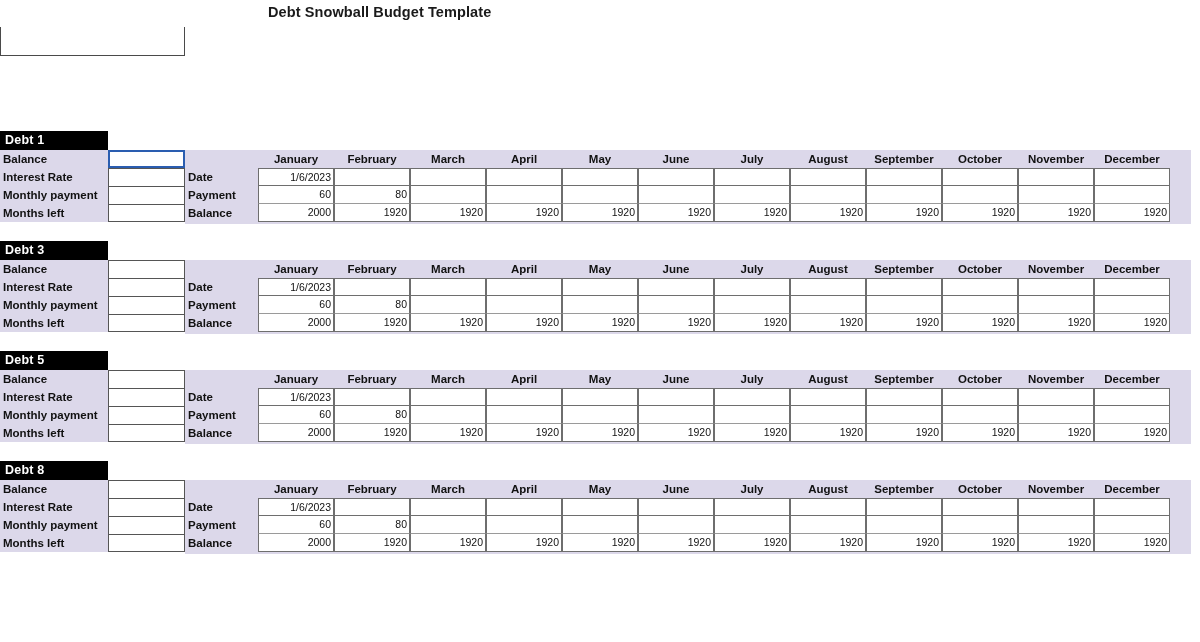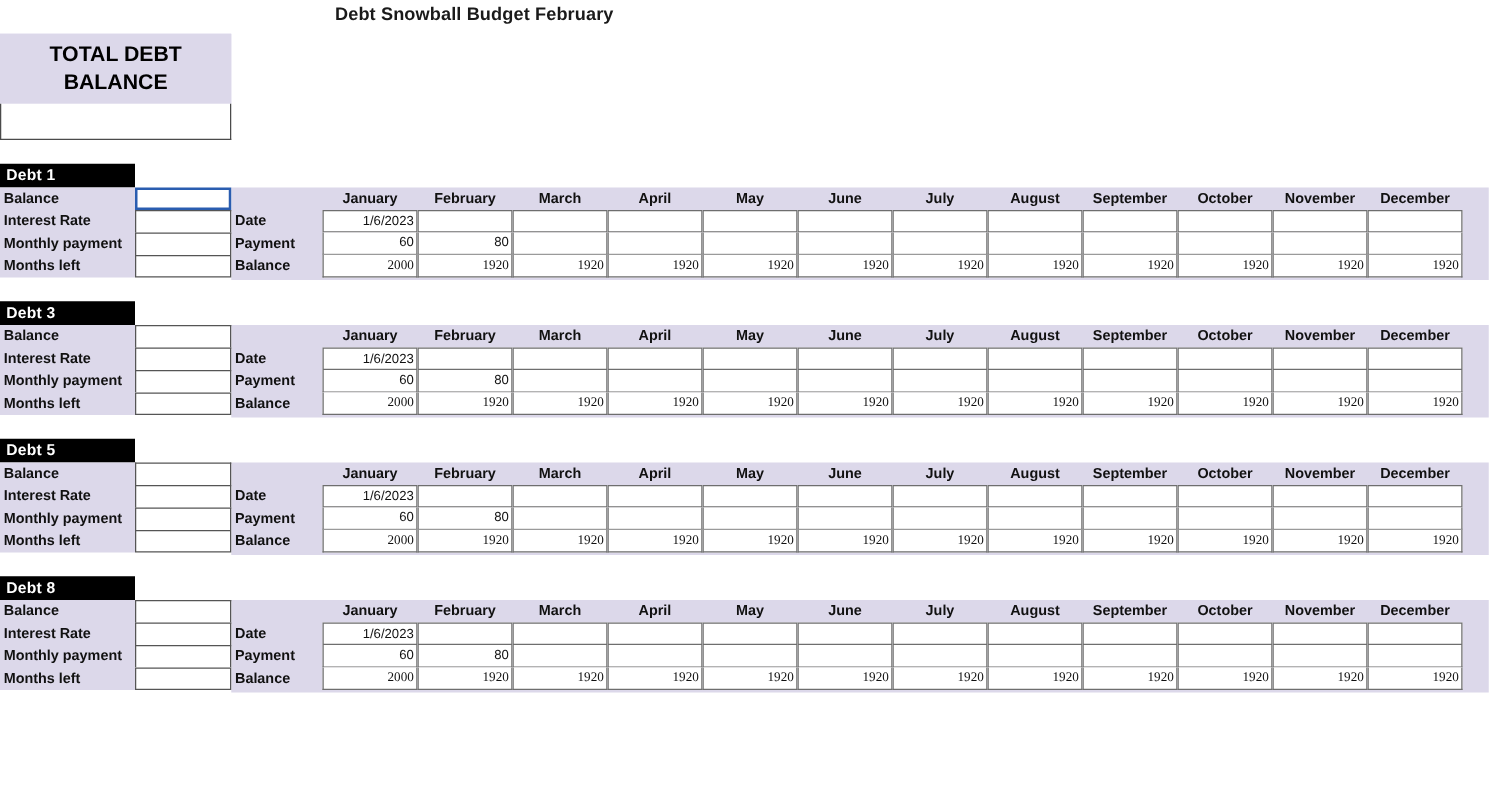--- a/index.html
+++ b/index.html
@@ -182,29 +182,28 @@
     border-bottom: 1px solid #9a9a9a;
     font-size: 10.5px;
     line-height: 17px;
     text-align: right;
     padding-right: 2px;
     color: #111;
     white-space: nowrap;
     overflow: hidden;
   }
   .grid .gcell.r0 { border-top: 1px solid #6e6e6e; border-bottom: 1px solid #6e6e6e; }
-  .grid .gcell.r2 { border-bottom: 1px solid #6e6e6e; font-family: Liberation Serif, serif; }
+  .grid .gcell.r2 { border-bottom: 1px solid #6e6e6e; }
 </style>
 </head>
 <body>
 
-<div id="sheet-title">Debt Snowball Budget February</div>
+<div id="sheet-title">Debt Snowball Budget Template</div>
 
 <div id="total-debt-box">
-  <div id="total-debt-label">TOTAL DEBT BALANCE</div>
   <div id="total-debt-value"></div>
 </div>
 
 <div id="blocks-root">
     <div class="debt-block" style="top: 131px;">
       <div class="debt-title">Debt 1</div>
       <div class="band"></div>
       <div class="left-labels">
         <div class="lrow">Balance</div>
         <div class="lrow">Interest Rate</div>

